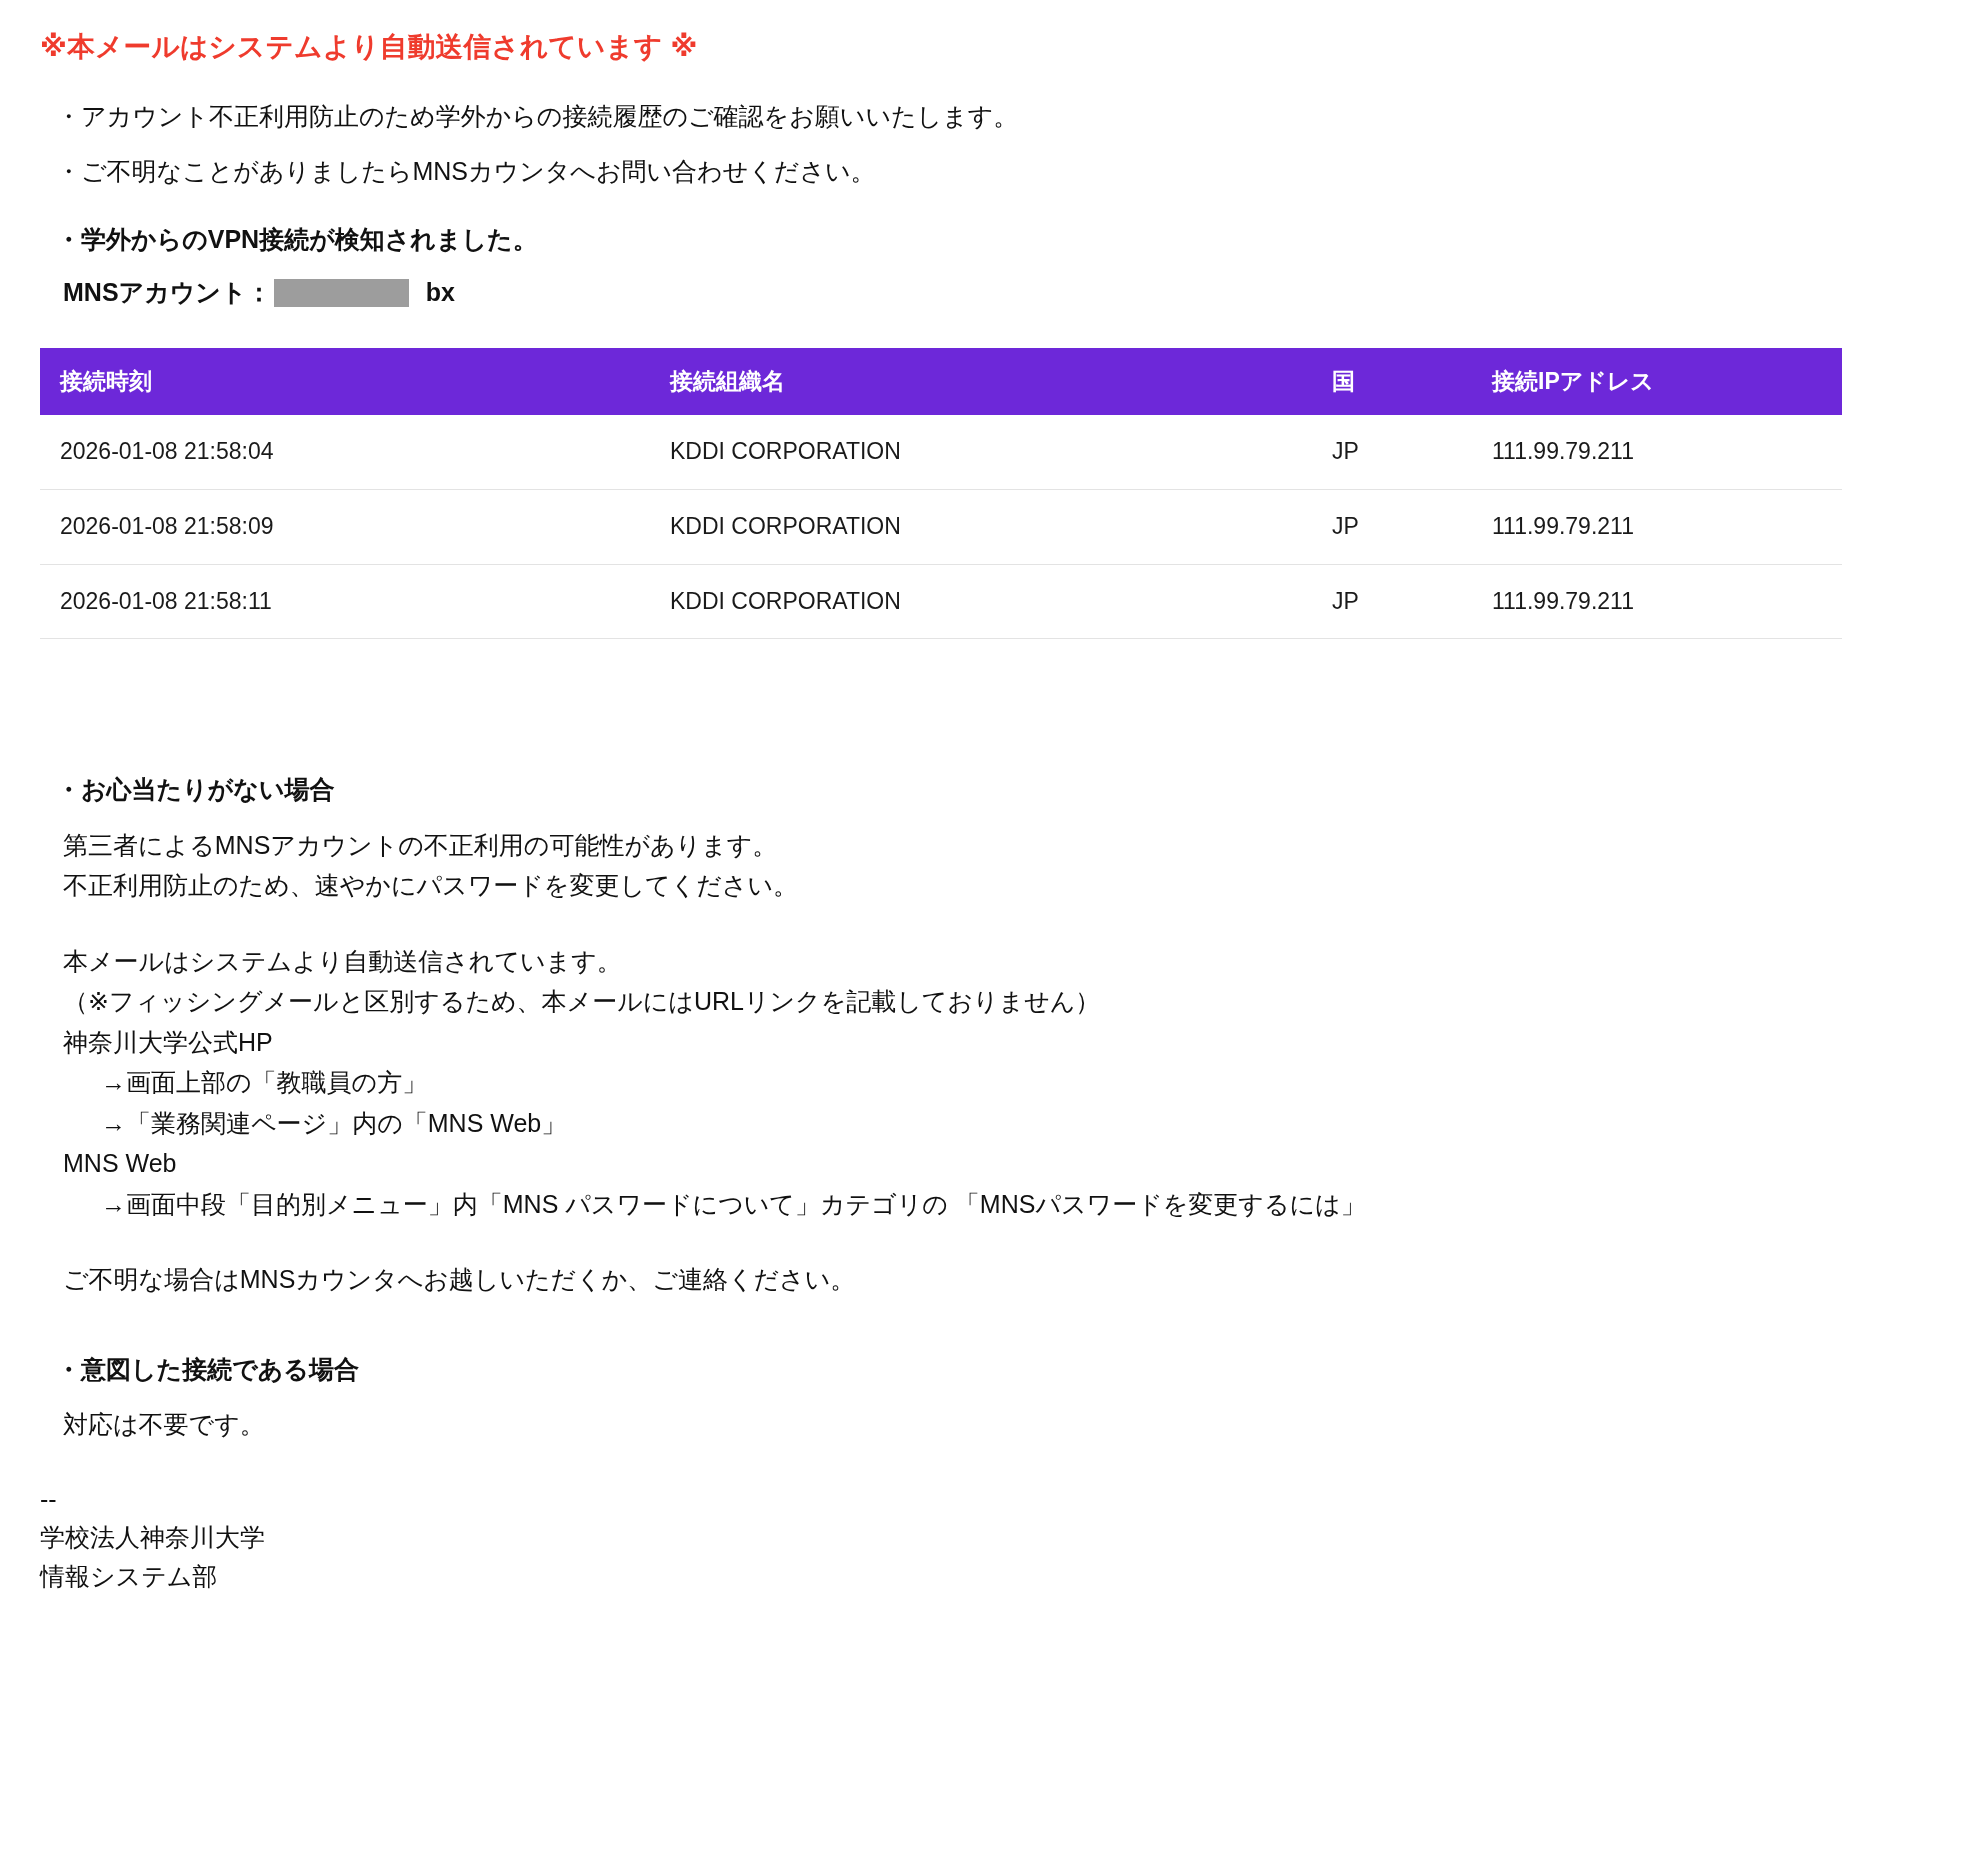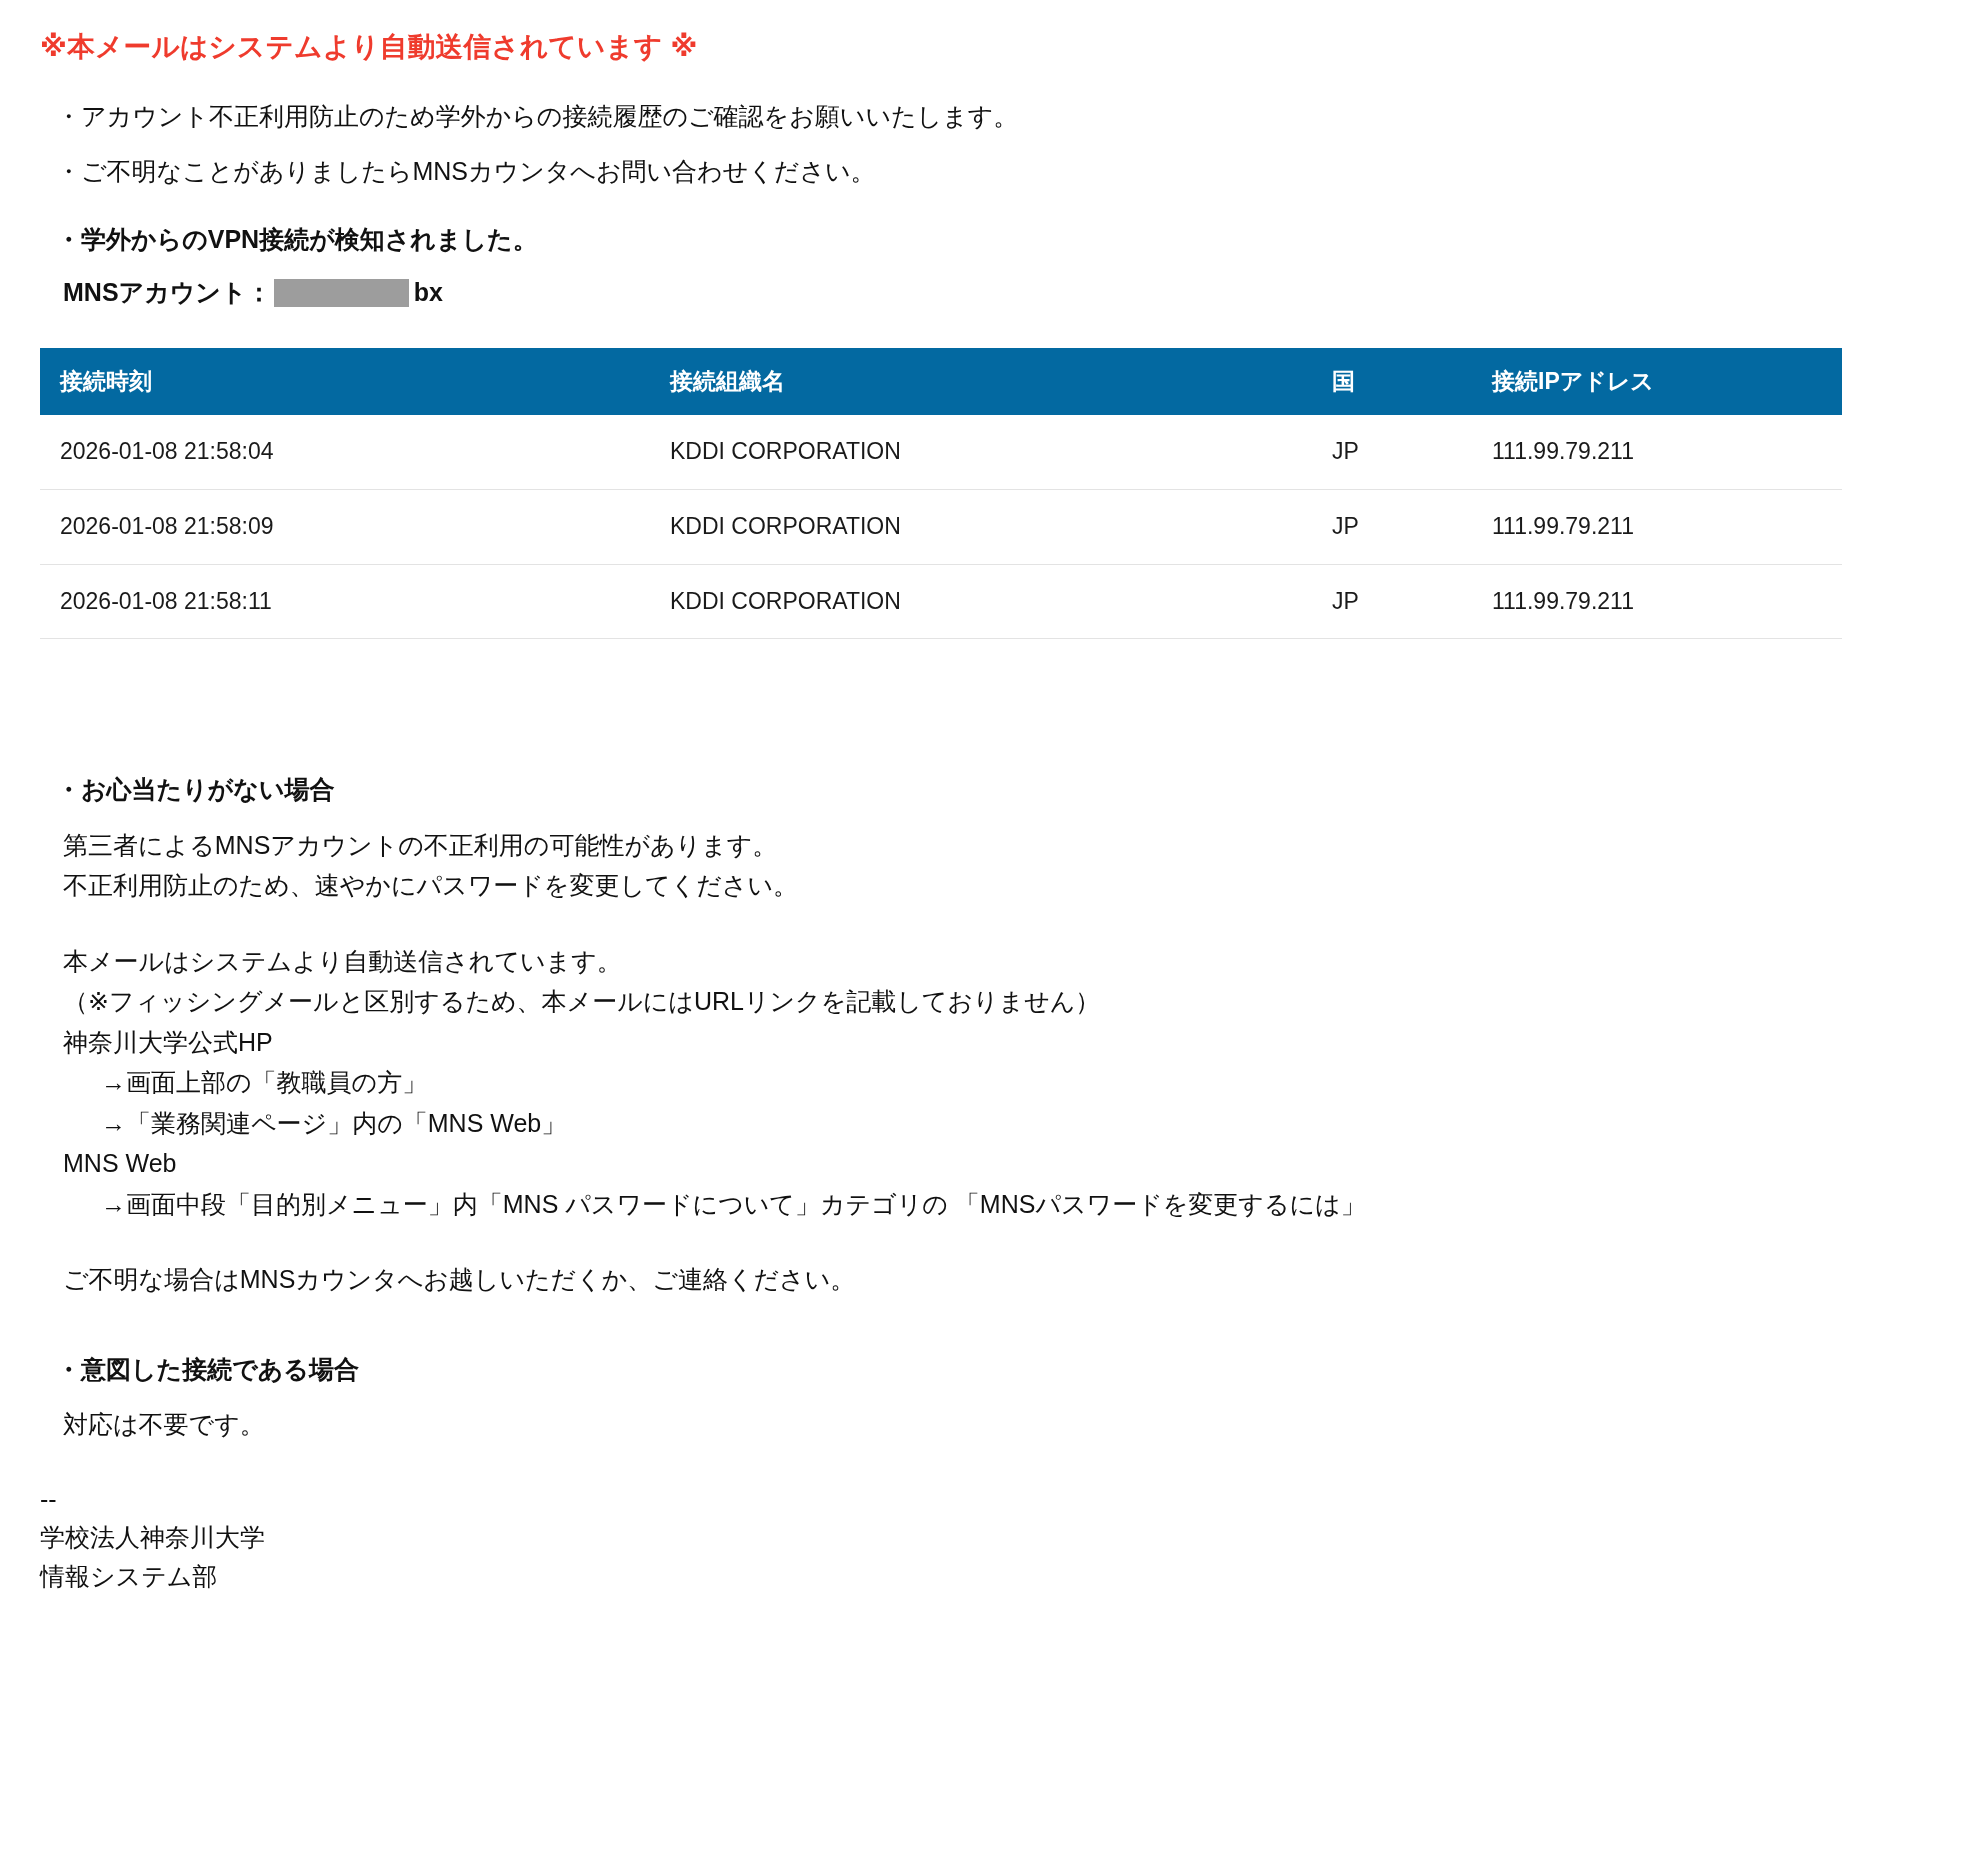--- a/index.html
+++ b/index.html
@@ -51,30 +51,30 @@
     font-weight: bold;
   }
   .redact {
     display: inline-block;
     width: 135px;
     height: 27.6px;
     background: #9d9d9d;
     vertical-align: middle;
     margin: 0 0 0 2.2px;
   }
-  .acct-tail { margin-left: 5px; }
+  .acct-tail { margin-left: 17px; }
 
   table.conn {
     width: 100%;
     border-collapse: collapse;
     margin-top: 36px;
     table-layout: fixed;
   }
   table.conn thead th {
-    background: #0369a1;
+    background: #6d28d9;
     color: #ffffff;
     font-size: 23px;
     font-weight: bold;
     text-align: left;
     padding: 20px 0 20px 20px;
     line-height: 1.2;
   }
   table.conn tbody td {
     font-size: 23px;
     color: #1a1a1a;

